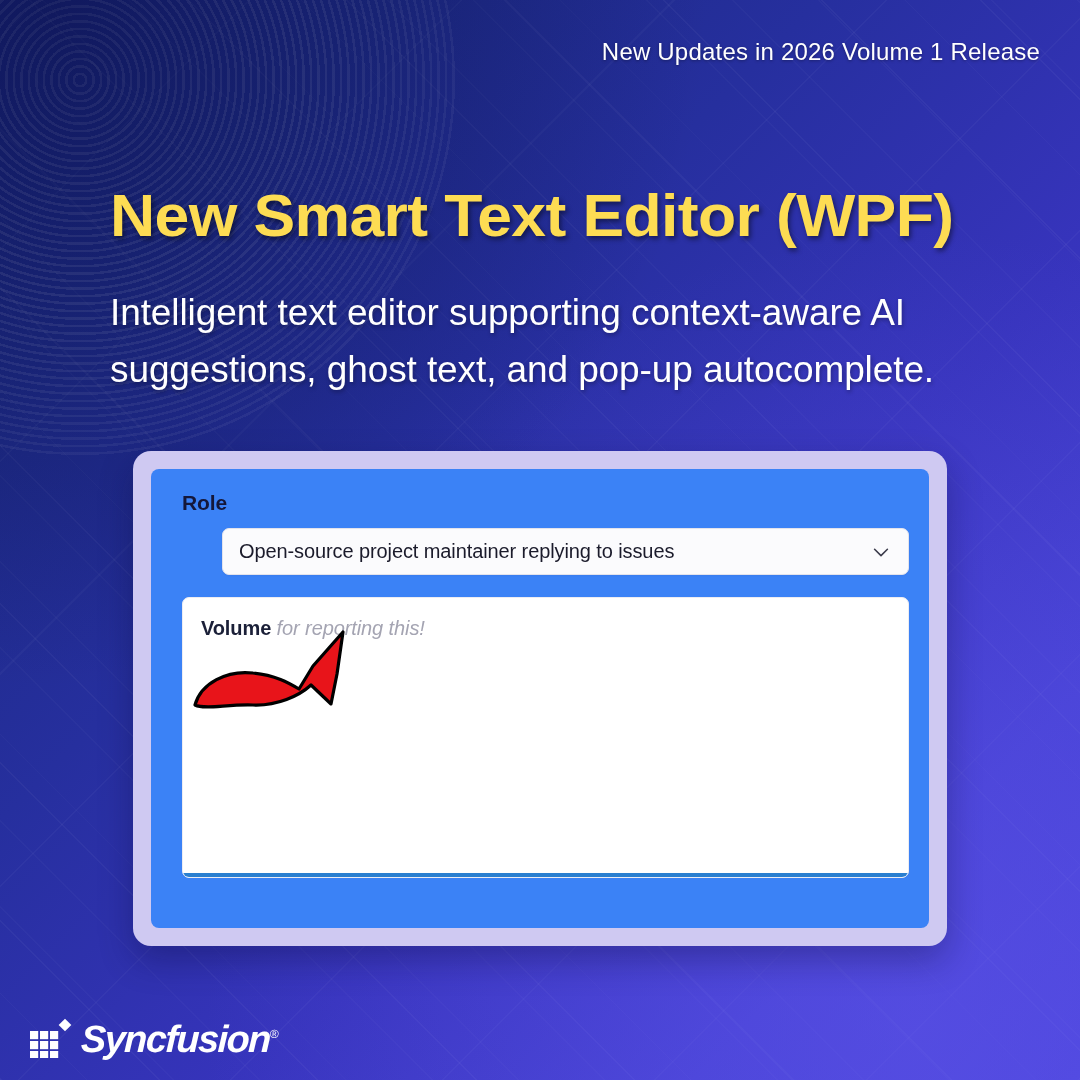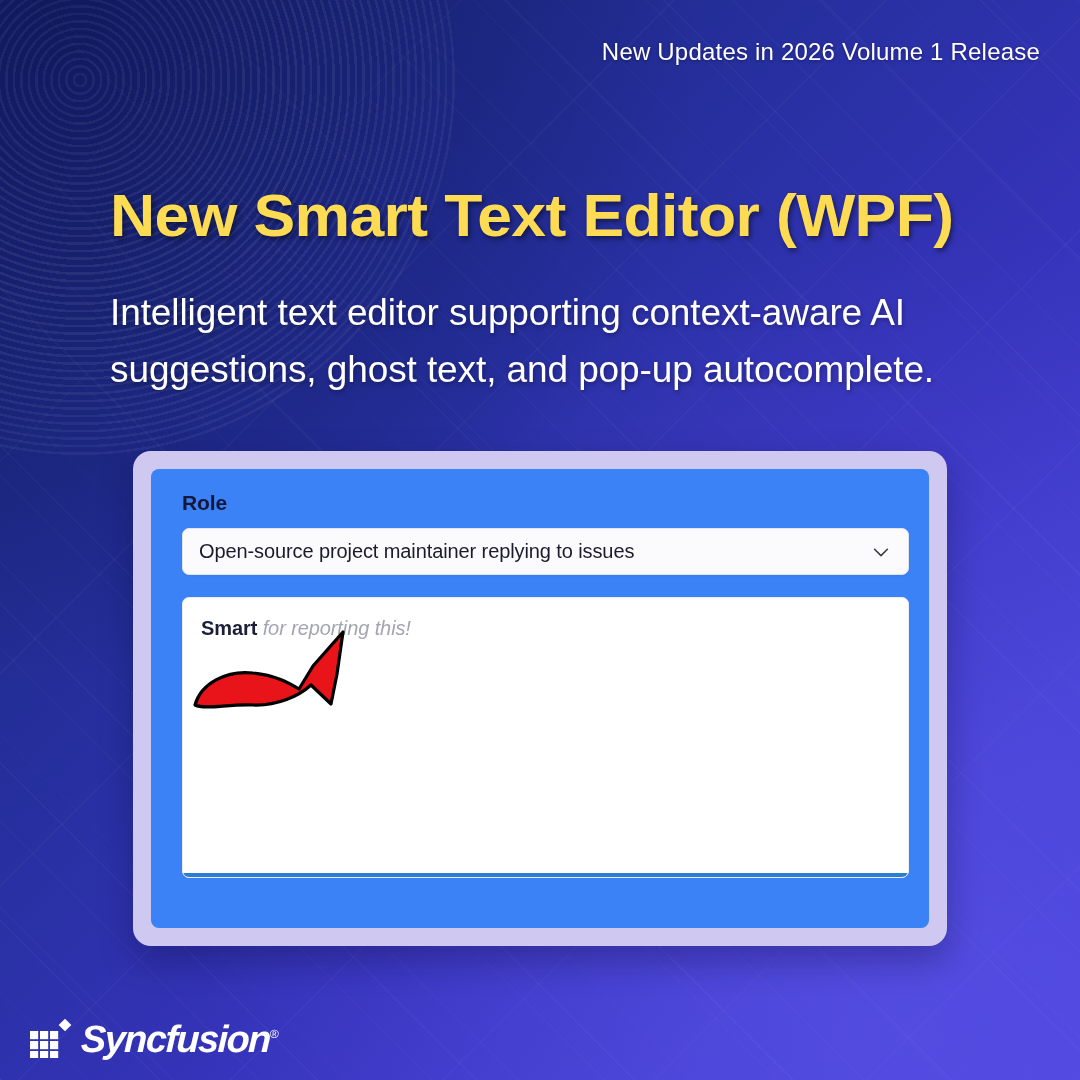--- a/index.html
+++ b/index.html
@@ -152,20 +152,21 @@
     height: 47px;
     background: #fbfbfd;
     border: 1px solid #e3e3ec;
     border-radius: 7px;
     display: flex;
     align-items: center;
     padding: 0 16px;
     box-sizing: border-box;
     box-shadow: 0 1px 2px rgba(20,20,60,.04);
     margin-bottom: 22px;
+    margin-left: 40px;
   }
   .combo-value {
     color: #1b1b2b;
     font-size: 20px;
     letter-spacing: -0.1px;
     flex: 1;
     overflow: hidden;
     white-space: nowrap;
   }
   .chev { width: 22px; height: 22px; display: block; }
@@ -268,21 +269,21 @@
         <span>
           <svg class="chev" viewBox="0 0 24 24" fill="none" stroke="#3a3a4a" stroke-width="1.7" stroke-linecap="round" stroke-linejoin="round">
             <polyline points="5,9 12,16 19,9"></polyline>
           </svg>
         </span>
       </div>
 
 
       <div class="editor">
         <div class="editor-line">
-          <span class="typed">Smart</span><span class="ghost"> for reporting this!</span>
+          <span class="typed">Volume</span><span class="ghost"> for reporting this!</span>
         </div>
 
         <svg class="arrow" viewBox="0 0 160 86">
           <path d="M4 79 C 10 57, 36 44, 62 47 C 84 49, 98 57, 108 63 L 122 40 L 152 6 L 146 48 L 140 78 L 120 59 C 108 70, 86 80, 62 79 C 36 78, 14 84, 4 79 Z" fill="#e8141a" stroke="#000000" stroke-width="3.2" stroke-linejoin="round"></path>
         </svg>
 
         <div class="editor-underline"></div>
       </div>
 
     </div>

